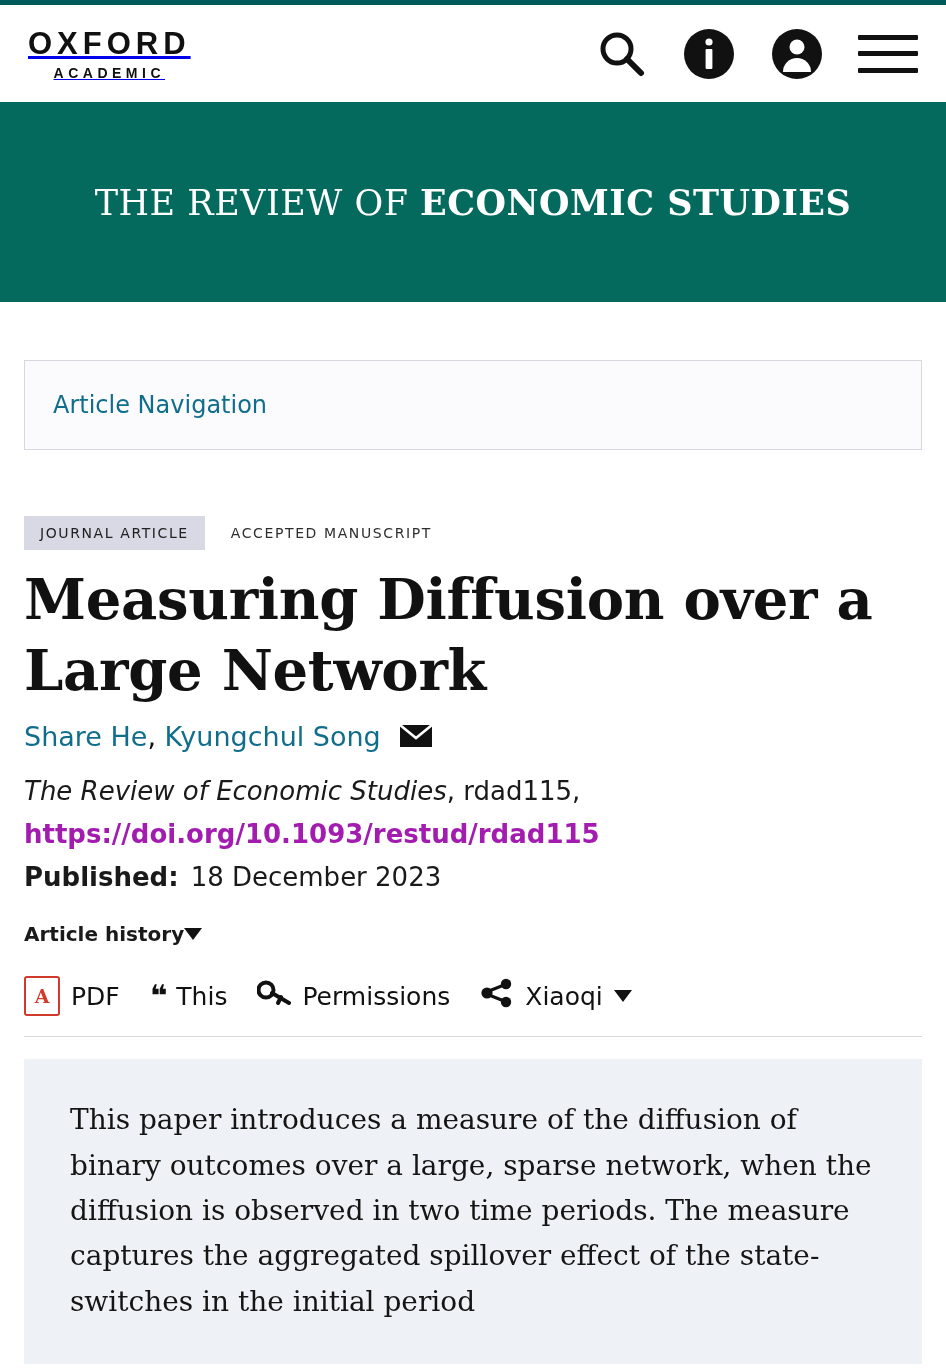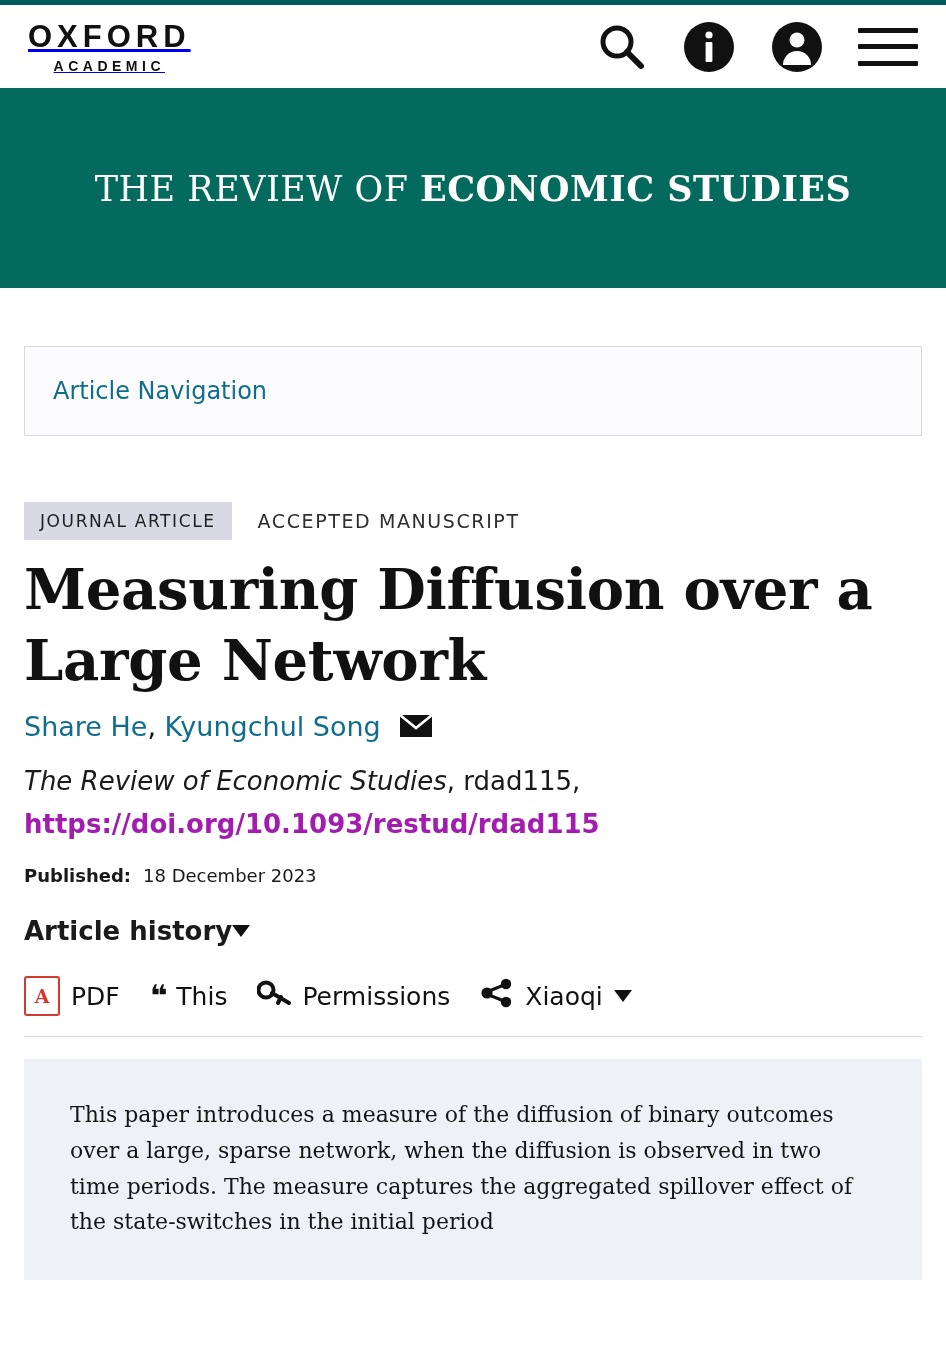--- a/index.html
+++ b/index.html
@@ -13,21 +13,21 @@
   }
   .page {
     width: 946px;
     min-height: 1369px;
     position: relative;
     overflow: hidden;
   }
 
   
   .topbar {
-    height: 88px;
+    height: 102px;
     background: #ffffff;
     border-top: 5px solid #005c5c;
     display: flex;
     align-items: center;
     padding: 0 22px 0 28px;
     position: relative;
   }
   .brand {
     display: flex;
     flex-direction: column;
@@ -123,28 +123,28 @@
 
   .labels-row {
     margin-top: 66px;
     display: flex;
     align-items: center;
     gap: 26px;
   }
   .badge-journal-article {
     background: #d9d9e6;
     color: #212121;
-    font-size: 17px;
+    font-size: 14px;
     letter-spacing: 1.6px;
     padding: 9px 16px;
     font-family: "DejaVu Sans", sans-serif;
   }
   .badge-accepted {
     color: #2e2e2e;
-    font-size: 19px;
+    font-size: 14px;
     letter-spacing: 1.6px;
     font-family: "DejaVu Sans", sans-serif;
   }
 
   h1.article-title {
     font-family: "DejaVu Serif", serif;
     font-weight: 700;
     font-size: 56px;
     line-height: 1.27;
     margin: 14px 0 0 0;
@@ -178,29 +178,29 @@
     font-style: italic;
   }
   .doi-link {
     color: #a21caf;
     text-decoration: none;
     font-size: 26px;
     display: inline-block;
     font-weight: bold;
   }
   .published-row {
-    margin-top: 20px;
-    font-size: 18px;
+    margin-top: 7px;
+    font-size: 26px;
   }
   .published-row .pub-label { font-weight: 700; }
   .published-row .pub-date { margin-left: 12px; }
 
   .article-history {
     margin-top: 30px;
-    font-size: 26px;
+    font-size: 20px;
     font-weight: 700;
     display: inline-flex;
     align-items: center;
     gap: 0;
     cursor: pointer;
   }
   .caret-down {
     width: 0; height: 0;
     border-left: 9px solid transparent;
     border-right: 9px solid transparent;
@@ -247,21 +247,21 @@
     padding: 38px 46px 40px 46px;
   }
   .abstract-title {
     font-family: "DejaVu Serif", serif;
     font-weight: 700;
     font-size: 33px;
     margin: 0 0 22px 0;
   }
   .abstract-text {
     font-family: "DejaVu Serif", serif;
-    font-size: 22px;
+    font-size: 28px;
     line-height: 1.62;
     margin: 0;
     color: #151515;
   }
 </style>
 </head>
 <body>
 
 <div class="page">
 

